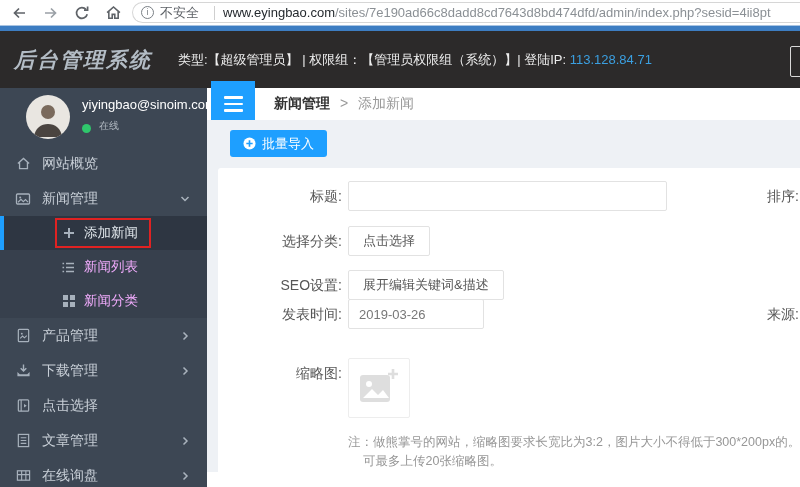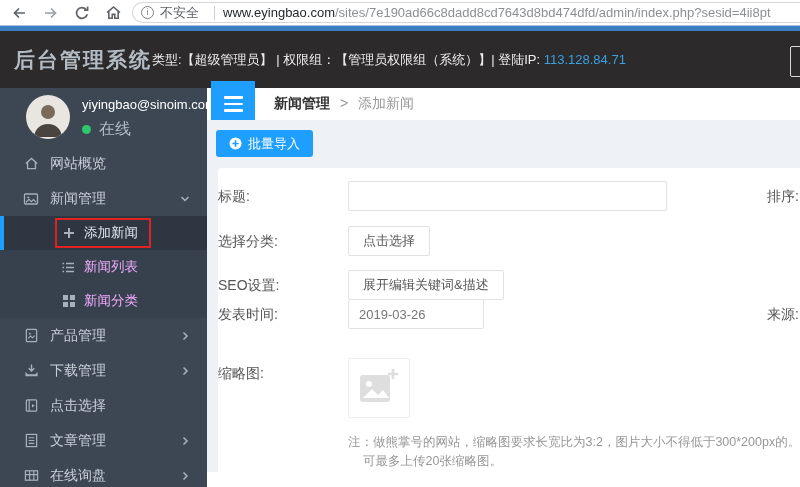--- a/index.html
+++ b/index.html
@@ -18,63 +18,63 @@
   .info-ic { width:13px; height:13px; border:1.3px solid #7a7f85; border-radius:50%; color:#7a7f85; font-size:9px; line-height:11px; text-align:center; font-style:normal; flex:none; }
   .sec-label { color:#5f6368; font-size:13px; margin:0 15px 0 6px; flex:none; }
   .addr-sep { width:1px; height:14px; background:#cfcfcf; margin-right:8px; flex:none; }
   .url { font-size:13px; white-space:nowrap; overflow:hidden; color:#8b9095; }
   .url .host { color:#24292e; }
 
   .blue-strip { position:absolute; top:25px; left:0; width:800px; height:6px; background:#3d7dc2; border-top:1px solid #a9c4e2; }
 
   
   .app-header { position:absolute; top:31px; left:0; width:800px; height:57px; background:#2c2a2a; display:flex; align-items:center; overflow:hidden; }
-  .app-title { color:#b3bcc5; font-size:21px; font-weight:bold; letter-spacing:2px; margin-left:14px; white-space:nowrap; }
-  .app-info { color:#ededed; font-size:13px; white-space:nowrap; }
+  .app-title { color:#b3bcc5; font-size:21px; font-weight:bold; letter-spacing:2px; margin-left:14px; white-space:nowrap;font-style:italic; }
+  .app-info { color:#ededed; font-size:13px; margin-left:26px; white-space:nowrap; }
   .app-info .ip { color:#3b9fe0; }
   .header-edge-btn { position:absolute; left:790px; top:15px; width:40px; height:31px; border:1px solid #d9d9d9; border-radius:2px; background:transparent; }
 
   
   .app-body { position:absolute; top:88px; left:0; width:800px; height:399px; display:flex; }
 
   
   .sidebar { width:207px; flex:none; background:#3d4754; position:relative; z-index:1; }
   .user-block { height:58px; position:relative; }
   .avatar { position:absolute; left:26px; top:7px; width:44px; height:44px; border-radius:50%; background:#e9e6e1; overflow:hidden; }
   .avatar svg { display:block; margin:6px auto 0; }
   .user-email { position:absolute; left:82px; top:9px; color:#fff; font-size:13px; font-weight:500; white-space:nowrap; }
-  .user-status { position:absolute; left:82px; top:31px; display:flex; align-items:center; color:#b2bac2; font-size:16px; }
+  .user-status { position:absolute; left:82px; top:31px; display:flex; align-items:flex-end; color:#b2bac2; font-size:10px; }
   .status-dot { width:9px; height:9px; border-radius:50%; background:#2fc76c; margin-right:8px; }
 
-  .nav-item { height:35px; display:flex; align-items:center; padding-left:23px; color:#c8cfd7; font-size:14px; position:relative; cursor:pointer; }
+  .nav-item { height:35px; display:flex; align-items:center; padding-left:15px; color:#c8cfd7; font-size:14px; position:relative; cursor:pointer; }
   .nav-icon { width:16px; height:16px; margin-right:11px; color:#a7b1bc; display:flex; align-items:center; justify-content:center; flex:none; }
   .nav-icon svg { display:block; }
   .chev { position:absolute; right:16px; color:#aab3bd; display:flex; }
   .submenu { background:#37404d; }
   .sub-item { height:34px; display:flex; align-items:center; padding-left:62px; color:#f0abfc; font-size:13.5px; position:relative; cursor:pointer; }
   .sub-item .nav-icon { width:13px; height:13px; margin-right:9px; }
   .sub-item.active { background:#2e3642; color:#dfe5ea; }
   .sub-item.active::before { content:""; position:absolute; left:0; top:0; width:4px; height:100%; background:#1e9fff; }
   .red-box { position:absolute; left:55px; top:2px; width:96px; height:30px; border:2px solid #e02222; pointer-events:none; }
 
   
   .content { flex:1; position:relative; z-index:2; min-width:0; }
   .topbar { height:32px; background:#fff; display:flex; align-items:center; }
   .burger { width:44px; height:47px; margin-left:4px; background:#1e9fff; border:none; display:flex; flex-direction:column; align-items:center; justify-content:center; gap:4px; cursor:pointer; }
   .burger i { display:block; width:19px; height:2.5px; background:#fff; border-radius:1px; }
   .crumbs { margin-left:19px; font-size:14px; color:#999; white-space:nowrap; }
   .crumbs .parent { color:#333; font-weight:bold; }
   .crumbs .sep { margin:0 6px; color:#999; }
 
-  .workspace { height:352px; background:#eef1f5; padding:10px 0 0 9px; position:relative; }
+  .workspace { height:352px; background:#eef1f5; padding:10px 0 0 23px; position:relative; }
   .import-btn { display:inline-flex; align-items:center; gap:6px; height:27px; padding:0 13px; background:#1e9fff; color:#fff; font-size:13px; border:none; border-radius:3px; cursor:pointer; }
   .import-btn svg { display:block; }
 
   .panel { position:absolute; left:11px; top:48px; width:640px; height:420px; background:#fff; border-radius:3px; }
-  .frm-label { position:absolute; width:124px; text-align:left; color:#565656; font-size:14px; line-height:30px; left:0; }
+  .frm-label { position:absolute; width:124px; text-align:right; color:#565656; font-size:14px; line-height:30px; left:0; }
   .txt { border:1px solid #e2e2e2; border-radius:2px; background:#fff; height:30px; font-size:13px; color:#777; padding:0 10px; font-family:inherit; }
   .r1 { top:13px; } .r2 { top:58px; } .r3 { top:102px; } .r4 { top:131px; } .r5 { top:190px; }
   .abs { position:absolute; }
   .input-title { left:130px; width:319px; }
   .side-label { position:absolute; width:46px; text-align:right; color:#565656; font-size:14px; line-height:30px; left:535px; }
   .btn-plain { position:absolute; left:130px; height:30px; padding:0 14px; background:#fff; border:1px solid #e2e2e2; border-radius:2px; color:#565656; font-size:13px; cursor:pointer; font-family:inherit; }
   .input-date { left:130px; width:136px; }
   .thumb-box { position:absolute; left:130px; width:62px; height:60px; background:#fff; border:1px solid #ededed; border-radius:2px; display:flex; align-items:center; justify-content:center; cursor:pointer; }
   .note { position:absolute; left:130px; top:265px; width:480px; color:#979797; font-size:12.5px; line-height:19px; }
   .note .l2 { padding-left:15px; }

